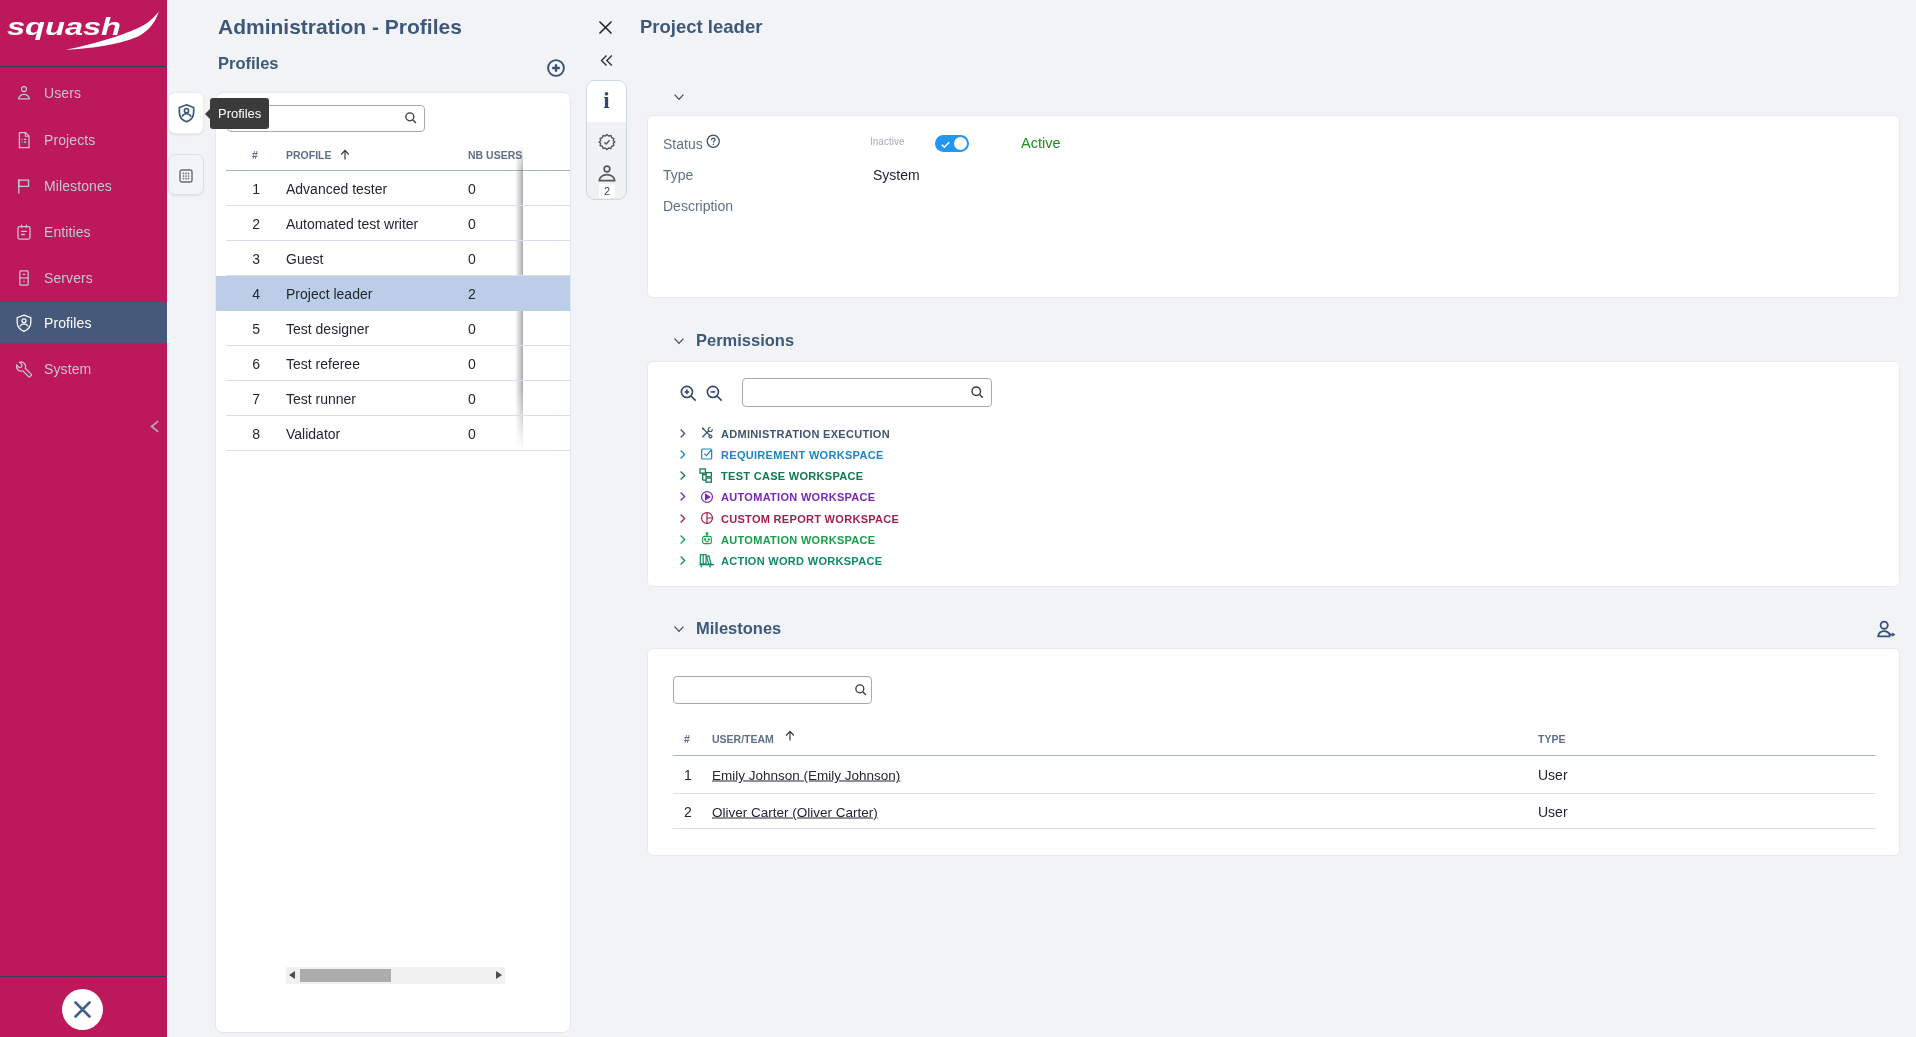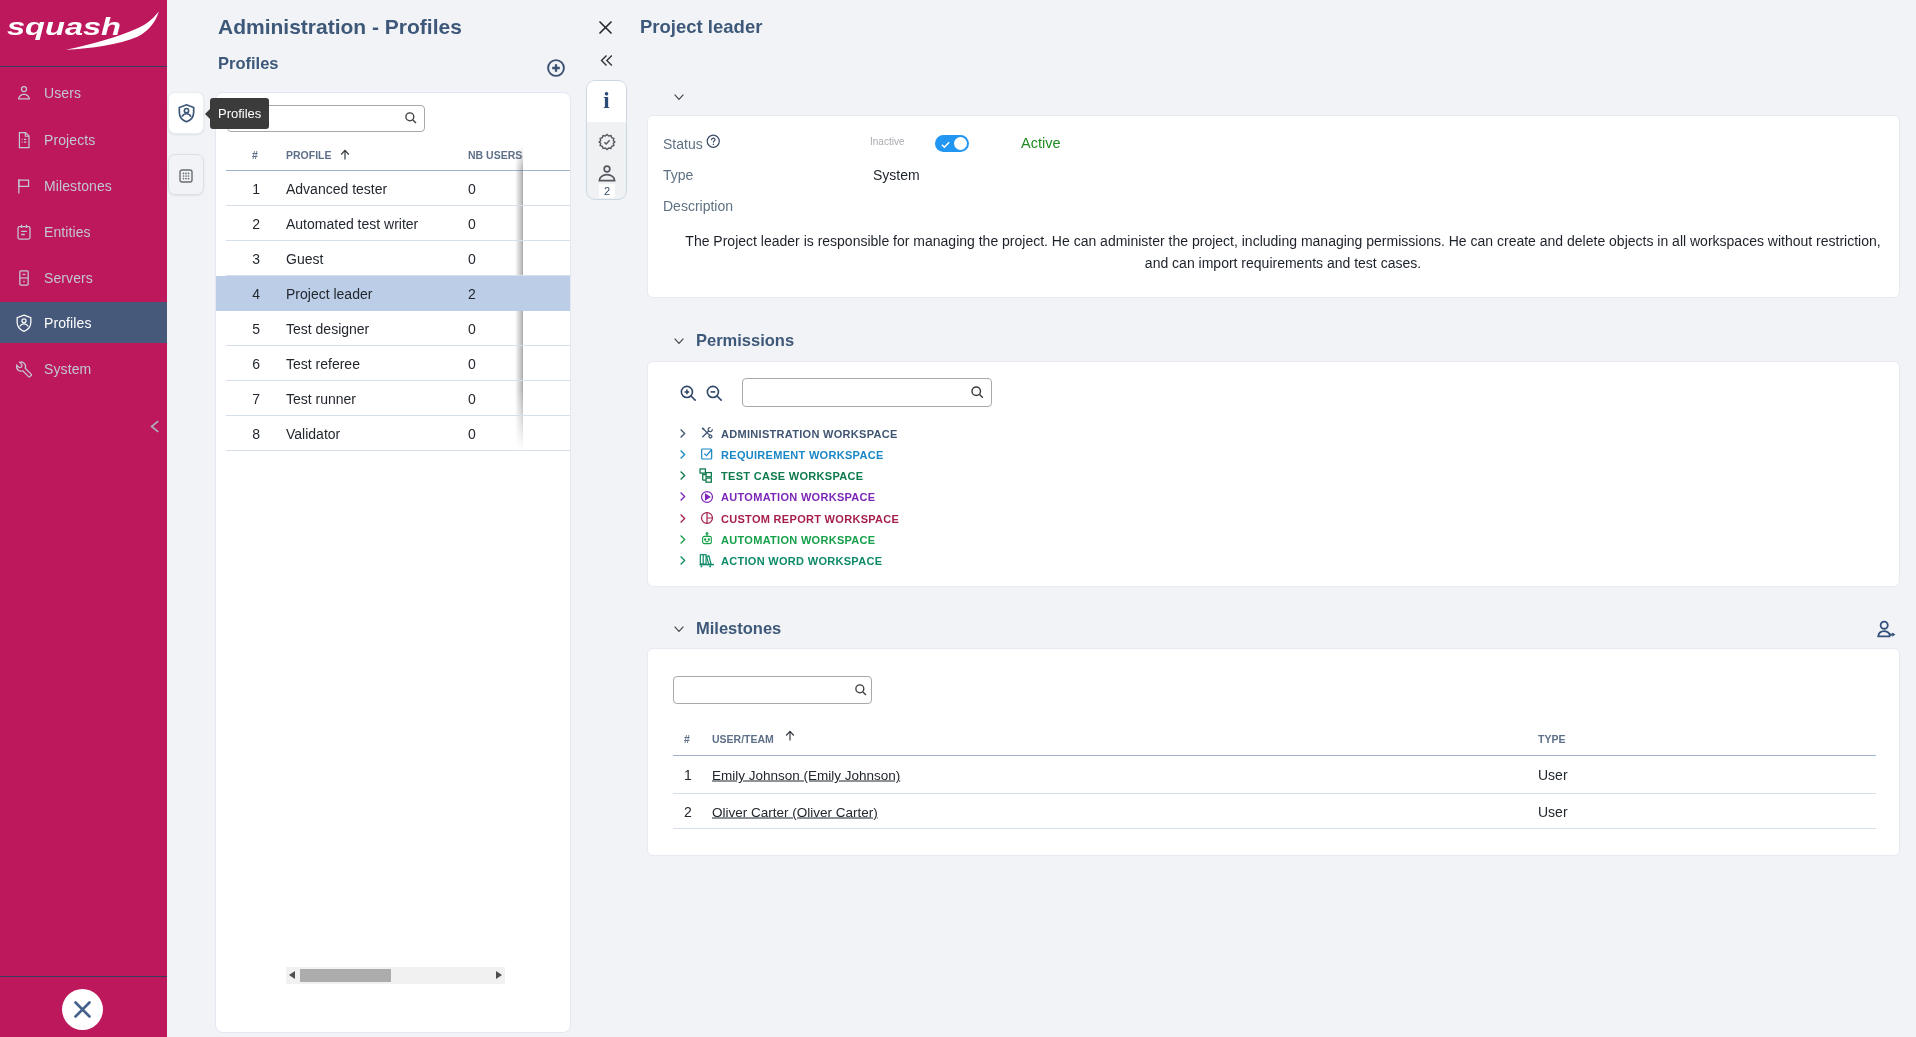--- a/index.html
+++ b/index.html
@@ -289,21 +289,20 @@
     <div style="position:absolute;left:287px;top:19px;width:34px;height:17px;border-radius:9px;background:#2196f3;">
       <svg style="position:absolute;left:5px;top:4px;" width="11" height="11" viewBox="0 0 24 24" fill="none" stroke="#fff" stroke-width="3.4">
           <path d="M4 12.5l5.5 5.5L20 7"></path>
         </svg>
       <div style="position:absolute;right:2px;top:2px;width:13px;height:13px;border-radius:50%;background:#fff;"></div>
     </div>
     <div style="position:absolute;left:337px;top:19px;font-size:14.5px;color:#1f8b20;margin-left:36px;">Active</div>
     <div class="flabel" style="position:absolute;left:15px;top:51px;">Type</div>
     <div class="fvalue" style="position:absolute;left:225px;top:51px;">System</div>
     <div class="flabel" style="position:absolute;left:15px;top:82px;">Description</div>
-    <div class="fvalue" style="position:absolute;left:25px;top:115px;width:1220px;line-height:21.5px;white-space:nowrap;">The Project leader is responsible for managing the project. He can administer the project, including managing permissions. He can create and delete objects in all workspaces without restriction,<br>and can import requirements and test cases.</div>
   </div>
 
   <svg class="chev" style="left:88px; top:334px;" viewBox="0 0 24 24" fill="none" stroke="#42474e" stroke-width="2.1">
       <path d="M4.5 8l7.5 8 7.5-8"></path>
     </svg>
   <div class="sechead" style="left:112px; top:331px;">Permissions</div>
   <div class="card" style="top:361px; height:226px;">
     <div id="permsearch" style="position:absolute;left:94px;top:16px;width:250px;height:29px;border:1px solid #a9a9a9;border-radius:4px;"></div>
     <svg class="abs" style="left:322px;top:23px;" width="15" height="15" viewBox="0 0 24 24" fill="none" stroke="#3c3c3c" stroke-width="2.3">
         <circle cx="10" cy="10" r="6.8"></circle>
@@ -326,21 +325,21 @@
           </svg>
           <svg class="ticon" viewBox="0 0 24 24">
             <g fill="none" stroke="#3f5573" stroke-width="1.8">
               <path d="M4.8 4.2l2.7 2.7" stroke-width="2.6"></path>
               <path d="M6.2 5.6L16.6 16"></path>
               <rect x="15.1" y="15.1" width="4" height="4" rx="1.2" transform="rotate(45 17.1 17.1)"></rect>
               <path d="M19.85 6.26A3.1 3.1 0 1 1 17.34 3.8"></path>
               <path d="M14.9 8.6L5 18.5" stroke-width="2"></path>
             </g>
           </svg>
-          <div class="tlabel">ADMINISTRATION WORKSPACE</div>
+          <div class="tlabel">ADMINISTRATION EXECUTION</div>
         </div>
         <div class="treerow" style="top:82.25px;color:#1a87c6;">
           <svg class="tchev" viewBox="0 0 24 24" fill="none" stroke="#1a87c6" stroke-width="2.4">
             <path d="M8.5 4.5l7.5 7.5-7.5 7.5"></path>
           </svg>
           <svg class="ticon" viewBox="0 0 24 24">
             <g fill="none" stroke="#1a87c6" stroke-width="1.8">
               <rect x="4" y="4.5" width="15" height="15" rx="1.5"></rect>
               <path d="M8 11.5l3 3 7.5-8.5"></path>
             </g>

